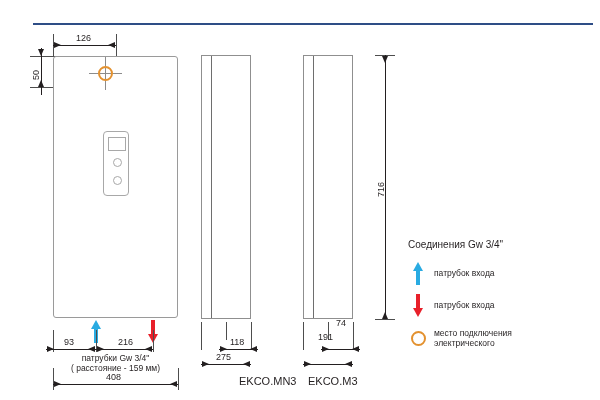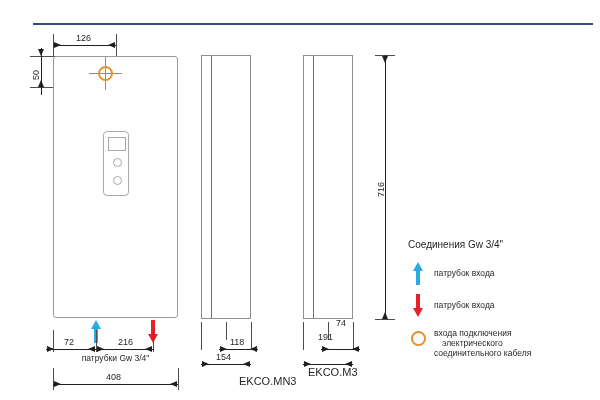--- a/index.html
+++ b/index.html
@@ -212,28 +212,29 @@
     <div class="head" style="top:14px;border-top:9px solid #e8202a;"></div>
   </div>
 
   <div class="ext-line-v" style="left:53px;top:330px;height:22px;"></div>
   <div class="ext-line-v" style="left:96px;top:330px;height:22px;"></div>
   <div class="ext-line-v" style="left:153px;top:330px;height:22px;"></div>
 
   <div class="dim-line-h" style="left:46px;top:349px;width:50px;"></div>
   <div class="arrow-right" style="left:47px;top:346px;"></div>
   <div class="arrow-left" style="left:88px;top:346px;"></div>
-  <div class="dim-text" style="left:64px;top:337px;">72</div>
+  <div class="dim-text" style="left:64px;top:337px;">93</div>
 
   <div class="dim-line-h" style="left:96px;top:349px;width:57px;"></div>
   <div class="arrow-right" style="left:97px;top:346px;"></div>
   <div class="arrow-left" style="left:145px;top:346px;"></div>
   <div class="dim-text" style="left:118px;top:337px;">216</div>
 
   <div class="note" style="left:53px;top:353px;width:125px;">патрубки Gw 3/4"</div>
+  <div class="note" style="left:53px;top:363px;width:125px;">( расстояние - 159 мм)</div>
 
   <div class="ext-line-v" style="left:53px;top:368px;height:22px;"></div>
   <div class="ext-line-v" style="left:178px;top:368px;height:22px;"></div>
   <div class="dim-line-h" style="left:53px;top:384px;width:125px;"></div>
   <div class="arrow-right" style="left:54px;top:381px;"></div>
   <div class="arrow-left" style="left:170px;top:381px;"></div>
   <div class="dim-text" style="left:106px;top:372px;">408</div>
 
   <div class="dev-side" style="left:201px;top:55px;width:50px;height:264px;">
     <div class="side-split" style="left:9px;top:0;height:262px;"></div>
@@ -244,21 +245,21 @@
   <div class="ext-line-v" style="left:251px;top:322px;height:28px;"></div>
 
   <div class="dim-line-h" style="left:219px;top:349px;width:39px;"></div>
   <div class="arrow-right" style="left:220px;top:346px;"></div>
   <div class="arrow-left" style="left:250px;top:346px;"></div>
   <div class="dim-text" style="left:230px;top:337px;">118</div>
 
   <div class="dim-line-h" style="left:201px;top:364px;width:50px;"></div>
   <div class="arrow-right" style="left:202px;top:361px;"></div>
   <div class="arrow-left" style="left:243px;top:361px;"></div>
-  <div class="dim-text" style="left:216px;top:352px;">154</div>
+  <div class="dim-text" style="left:216px;top:352px;">275</div>
 
   <div class="caption" style="left:207px;top:375px;margin-left:32px;">EKCO.MN3</div>
 
   <div class="dev-side" style="left:303px;top:55px;width:50px;height:264px;">
     <div class="side-split" style="left:9px;top:0;height:262px;"></div>
   </div>
 
   <div class="ext-line-v" style="left:303px;top:322px;height:28px;"></div>
   <div class="ext-line-v" style="left:328px;top:322px;height:18px;"></div>
   <div class="ext-line-v" style="left:353px;top:322px;height:28px;"></div>
@@ -266,21 +267,21 @@
   <div class="dim-line-h" style="left:321px;top:349px;width:39px;"></div>
   <div class="arrow-right" style="left:322px;top:346px;"></div>
   <div class="arrow-left" style="left:352px;top:346px;"></div>
   <div class="dim-text" style="left:336px;top:318px;">74</div>
 
   <div class="dim-line-h" style="left:303px;top:364px;width:50px;"></div>
   <div class="arrow-right" style="left:304px;top:361px;"></div>
   <div class="arrow-left" style="left:345px;top:361px;"></div>
   <div class="dim-text" style="left:318px;top:332px;">191</div>
 
-  <div class="caption" style="left:300px;top:366px;padding-left:8px;">EKCO.M3</div>
+  <div class="caption" style="left:300px;top:375px;padding-left:8px;">EKCO.M3</div>
 
   <div class="ext-line-h" style="left:375px;top:55px;width:20px;"></div>
   <div class="ext-line-h" style="left:375px;top:319px;width:20px;"></div>
   <div class="dim-line-v" style="left:385px;top:55px;height:264px;"></div>
   <div class="arrow-down" style="left:382px;top:56px;"></div>
   <div class="arrow-up" style="left:382px;top:312px;"></div>
   <div class="dim-text-v" style="left:376px;top:197px;">716</div>
 
   <div class="legend-title" style="left:408px;top:239px;">Соединения  Gw 3/4"</div>
 
@@ -290,17 +291,16 @@
   </div>
   <div class="legend-text" style="left:434px;top:268px;">патрубок входа</div>
 
   <div class="port port-down" style="left:413px;top:294px;width:10px;height:23px;">
     <div class="shaft" style="top:0;height:15px;background:#e8202a;"></div>
     <div class="head" style="top:14px;border-top:9px solid #e8202a;"></div>
   </div>
   <div class="legend-text" style="left:434px;top:300px;">патрубок входа</div>
 
   <div class="conn-circle" style="left:411px;top:331px;width:15px;height:15px;"></div>
-  <div class="legend-text" style="left:434px;top:328px;">входа подключения</div>
-  <div class="legend-text" style="left:434px;top:338px;margin-left:8px;">электрического</div>
-  <div class="legend-text" style="left:434px;top:348px;">соединительного кабеля</div>
+  <div class="legend-text" style="left:434px;top:328px;">место подключения</div>
+  <div class="legend-text" style="left:434px;top:338px;">электрического</div>
 
 </div>
 
 </body></html>

